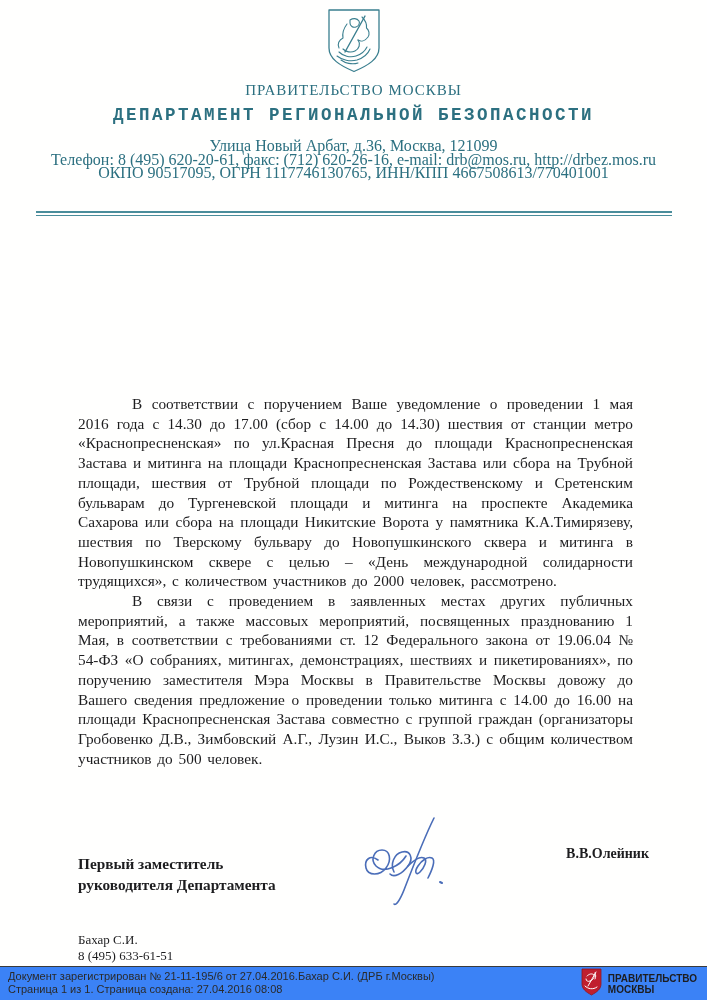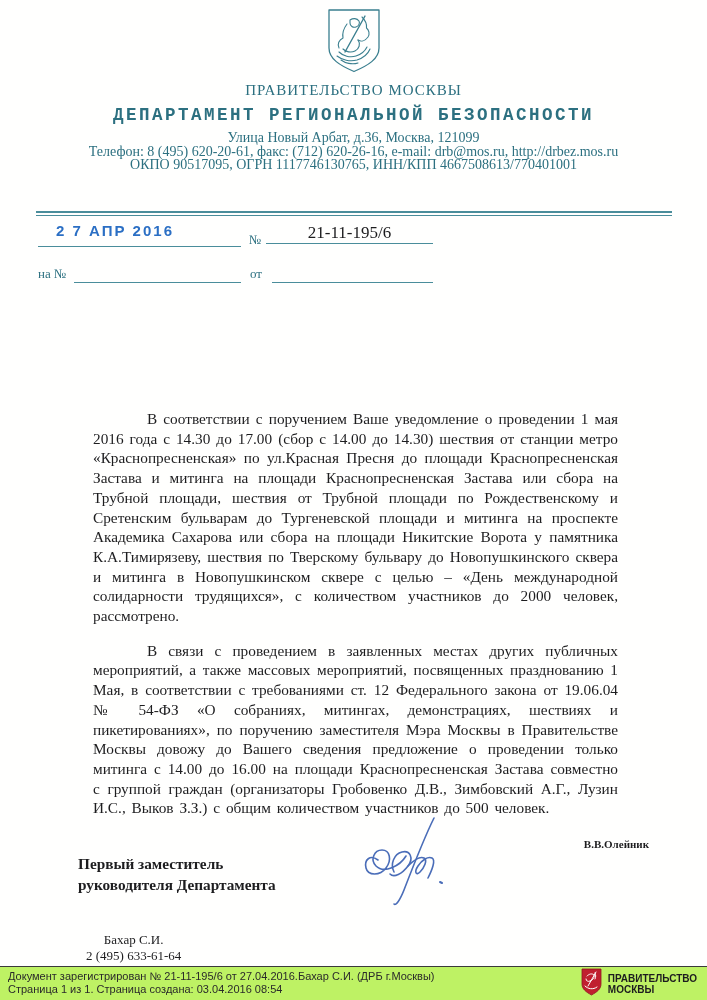--- a/index.html
+++ b/index.html
@@ -25,23 +25,23 @@
   .dept-name{
     margin-top:6px;
     color:#2c7080;
     font-weight:bold;
     font-size:17.5px;
     letter-spacing:2.5px;
     line-height:21px;
     font-family:Liberation Mono, monospace;
   }
   .addr{
-    margin-top:5px;
+    margin-top:13px;
     color:#2c7080;
-    font-size:14px;
+    font-size:16px;
     line-height:13.5px;
     font-family:"Liberation Serif", serif;
   }
   .double-rule{
     position:absolute;
     left:36px;top:211px;width:636px;height:2px;
     border-top:2px solid #4a8d9b;
     border-bottom:1px solid #4a8d9b;
   }
   
@@ -69,43 +69,43 @@
   .l-na{position:absolute;left:36px;top:20px;width:167px;}
   .ot-label{position:absolute;left:212px;top:4px;font-size:13px;}
   .l-ot{position:absolute;left:234px;top:20px;width:161px;}
   
   .body-text{
     position:absolute;left:78px;top:394px;width:555px;
     font-size:15.3px;line-height:19.7px;
     text-align:justify;
     color:#1d1d1f;
   }
-  .body-text p{margin:15px;text-indent:54px;word-spacing:2px;}
+  .body-text p{margin:0;text-indent:54px;word-spacing:2px;}
   
   .sig-block{position:absolute;left:78px;top:826px;width:575px;height:90px;}
   .sig-title{
     position:absolute;left:0;top:0;
     font-weight:bold;font-size:15.3px;line-height:21px;color:#1d1d1f;margin-top:27px;
   }
   .sig-img{position:absolute;left:278px;top:-14px;}
   .sig-name{
-    position:absolute;right:4px;top:12px;
-    font-weight:bold;font-size:11px;color:#1d1d1f;
+    position:absolute;right:4px;top:20px;
+    font-weight:bold;font-size:14px;color:#1d1d1f;
   }
   
   .executor{
-    position:absolute;left:86px;top:932px;
-    font-size:13px;line-height:16px;color:#1d1d1f;text-align:center;
+    position:absolute;left:78px;top:932px;
+    font-size:13px;line-height:16px;color:#1d1d1f;
   }
   
   .footer-bar{
     position:absolute;left:0;top:966px;width:707px;height:34px;
     border-top:1.5px solid #3a3a3a;
     font-family:"Liberation Sans", sans-serif;
-    background:#bef264;
+    background:#3b82f6;
   }
   .footer-text{
     position:absolute;left:8px;top:3px;
     font-size:11px;line-height:12.5px;color:#2a2a2a;
   }
   .footer-org{
     position:absolute;right:10px;top:2px;height:30px;
     display:flex;align-items:center;gap:6px;
   }
   .footer-org-label{
@@ -139,34 +139,20 @@
     </div>
     <div class="addr">
       <div>Улица Новый Арбат,  д.36, Москва, 121099</div>
       <div>Телефон: 8 (495) 620-20-61, факс: (712) 620-26-16, e-mail: drb@mos.ru, http://drbez.mos.ru</div>
       <div>ОКПО 90517095, ОГРН 1117746130765, ИНН/КПП 4667508613/770401001</div>
     </div>
   </div>
 
   <div class="double-rule"></div>
 
-  <div class="ref">
-    <div class="ref-row1">
-      <span class="date-stamp">2 7  АПР  2016</span>
-      <span class="uline l-date"></span>
-      <span class="no-label">№</span>
-      <span class="no-value">21-11-195/6</span>
-    </div>
-    <div class="ref-row2">
-      <span class="na-label">на №</span>
-      <span class="uline l-na"></span>
-      <span class="ot-label">от</span>
-      <span class="uline l-ot"></span>
-    </div>
-  </div>
 
   <div class="body-text">
     <p>В соответствии с поручением Ваше уведомление о проведении 1 мая 2016 года с 14.30 до 17.00 (сбор с 14.00 до 14.30) шествия от станции метро «Краснопресненская» по ул.Красная Пресня до площади Краснопресненская Застава и митинга на площади Краснопресненская Застава или сбора на Трубной площади, шествия от Трубной площади по Рождественскому и Сретенским бульварам до Тургеневской площади и митинга на проспекте Академика Сахарова или сбора на площади Никитские Ворота у памятника К.А.Тимирязеву, шествия по Тверскому бульвару до Новопушкинского сквера и митинга в Новопушкинском сквере с целью – «День международной солидарности трудящихся», с количеством участников до 2000 человек, рассмотрено.</p>
     <p>В связи с проведением в заявленных местах других публичных мероприятий, а также массовых мероприятий, посвященных празднованию 1 Мая, в соответствии с требованиями ст. 12 Федерального закона от 19.06.04 № 54-ФЗ «О собраниях, митингах, демонстрациях, шествиях и пикетированиях», по поручению заместителя Мэра Москвы в Правительстве Москвы довожу до Вашего сведения предложение  о проведении только митинга с 14.00 до 16.00 на площади Краснопресненская Застава совместно с группой граждан (организаторы Гробовенко Д.В., Зимбовский А.Г., Лузин И.С., Выков З.З.) с общим количеством участников до 500 человек.</p>
   </div>
 
   <div class="sig-block">
     <div class="sig-title">
       <div>Первый заместитель</div>
       <div>руководителя Департамента</div>
@@ -178,27 +164,27 @@
         <path d="M78 6 C70 22 58 52 48 78 C44 88 40 94 38 92"></path>
         <path d="M52 54 C58 48 64 44 68 46 C72 48 68 56 64 60 C60 64 58 60 62 54 C66 48 72 44 76 46 C80 48 76 58 72 66"></path>
         <path d="M84 70 l2 1" stroke-width="2"></path>
       </svg>
     </div>
     <div class="sig-name">В.В.Олейник</div>
   </div>
 
   <div class="executor">
     <div>Бахар С.И.</div>
-    <div>2 (495) 633-61-64</div>
+    <div>8 (495) 633-61-51</div>
   </div>
 
   <div class="footer-bar">
     <div class="footer-text">
       <div>Документ зарегистрирован № 21-11-195/6 от 27.04.2016.Бахар С.И. (ДРБ г.Москвы)</div>
-      <div>Страница 1 из 1. Страница создана: 03.04.2016 08:54</div>
+      <div>Страница 1 из 1. Страница создана: 27.04.2016 08:08</div>
     </div>
     <div class="footer-org">
       <span>
         <svg width="21" height="28" viewBox="0 0 21 28">
           <path d="M1 1 H20 V16 C20 21 16 24 10.5 27 C5 24 1 21 1 16 Z" fill="#c01f2f" stroke="#8e1622" stroke-width="0.8"></path>
           <path d="M14 5 C15 7 15 9 14 11 M6 8 C8 6 11 5 13 7 C14 9 12 12 9 13 C7 14 5 13 5 11 M15 4 L7 18 M4 18 C7 21 12 22 16 19" fill="none" stroke="#ffffff" stroke-width="1" stroke-linecap="round"></path>
         </svg>
       </span>
       <span class="footer-org-label">
         <div>ПРАВИТЕЛЬСТВО</div>

